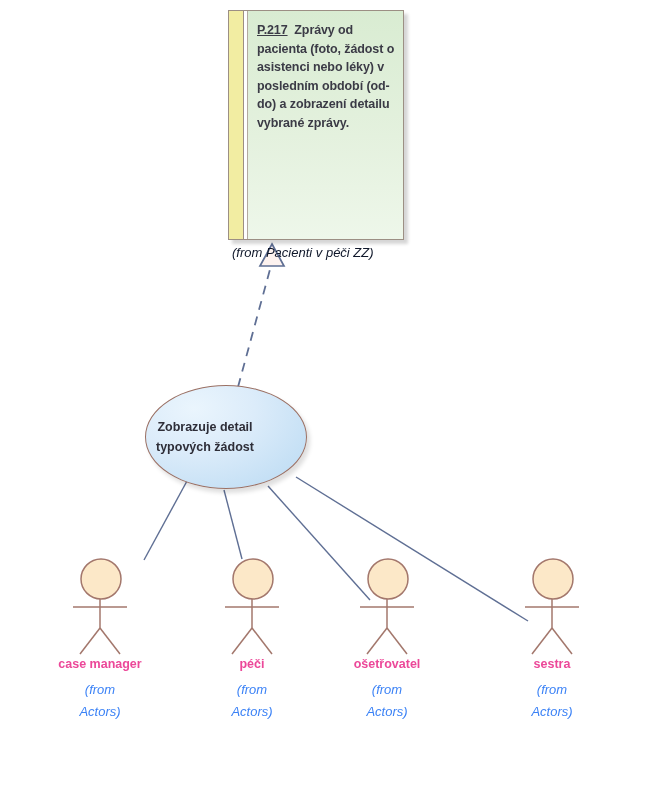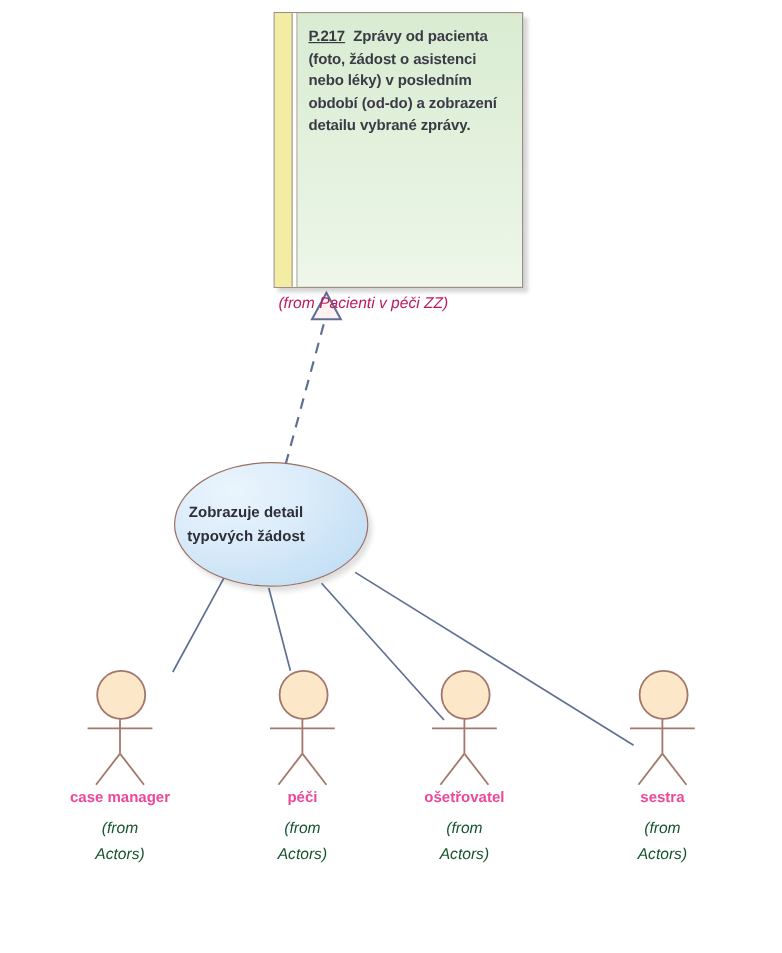--- a/index.html
+++ b/index.html
@@ -27,21 +27,21 @@
     top: 0;
     width: 652px;
     height: 794px;
     pointer-events: none;
   }
   
   .note {
     position: absolute;
     left: 228px;
     top: 10px;
-    width: 208px;
+    width: 176px;
     height: 230px;
     box-sizing: border-box;
     border: 1px solid #9c8f84;
     background: linear-gradient(to bottom, #d9ecd2 0%, #e4f1de 55%, #eef7ea 100%);
     box-shadow: 4px 4px 3px rgba(0,0,0,0.16);
     display: flex;
     flex-direction: row;
   }
   .note-stripe {
     width: 15px;
@@ -75,21 +75,21 @@
     text-decoration-color: #3b3b46;
   }
   .note-from {
     position: absolute;
     left: 232px;
     top: 245px;
     width: 200px;
     font-family: "Liberation Sans", sans-serif;
     font-style: italic;
     font-size: 13px;
-    color: #be185d;
+    color: #0f172a;
     white-space: nowrap;
   }
   
   .usecase {
     position: absolute;
     left: 145px;
     top: 385px;
     width: 162px;
     height: 104px;
     border-radius: 50%;
@@ -126,21 +126,21 @@
     font-size: 12.5px;
     font-weight: bold;
     color: #ec4899;
     margin-top: 1px;
     white-space: nowrap;
   }
   .actor-from {
     font-family: "Liberation Sans", sans-serif;
     font-style: italic;
     font-size: 13px;
-    color: #14532d;
+    color: #3b82f6;
     line-height: 22px;
     margin-top: 8px;
   }
 </style>
 </head>
 <body>
 
 <div id="diagram-canvas">
 
   <svg id="connector-layer" width="652" height="794" viewBox="0 0 652 794">

